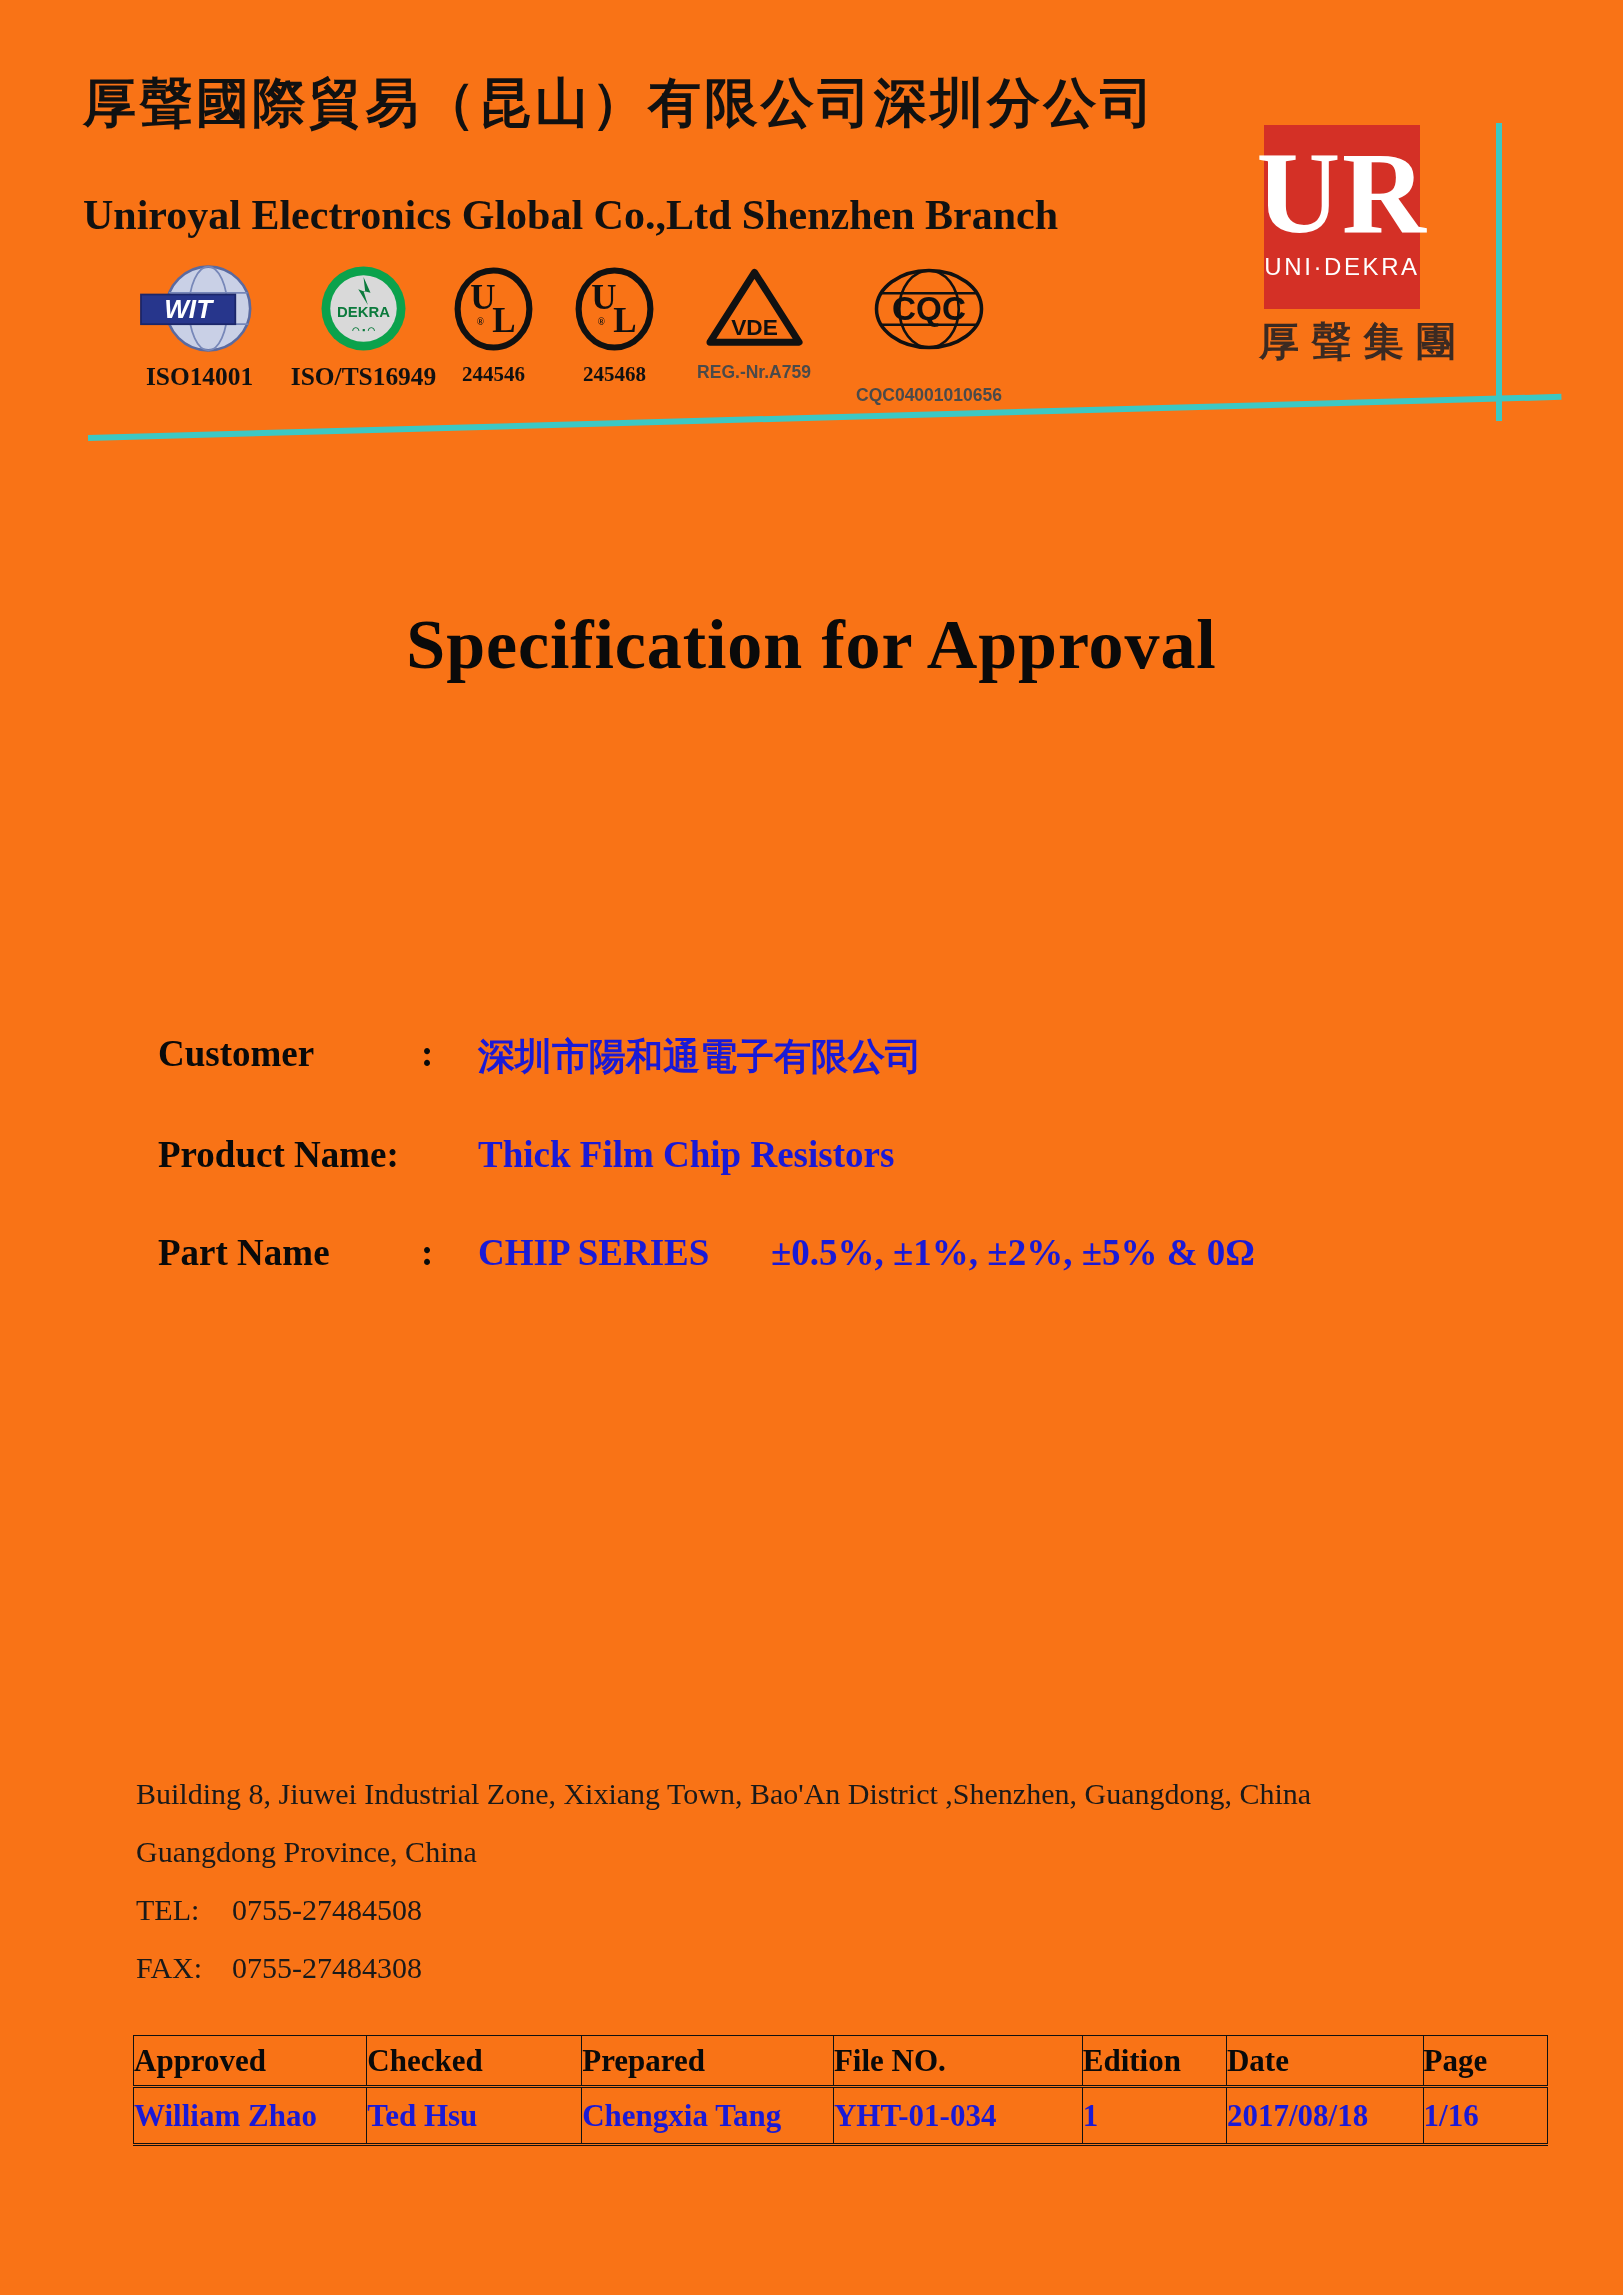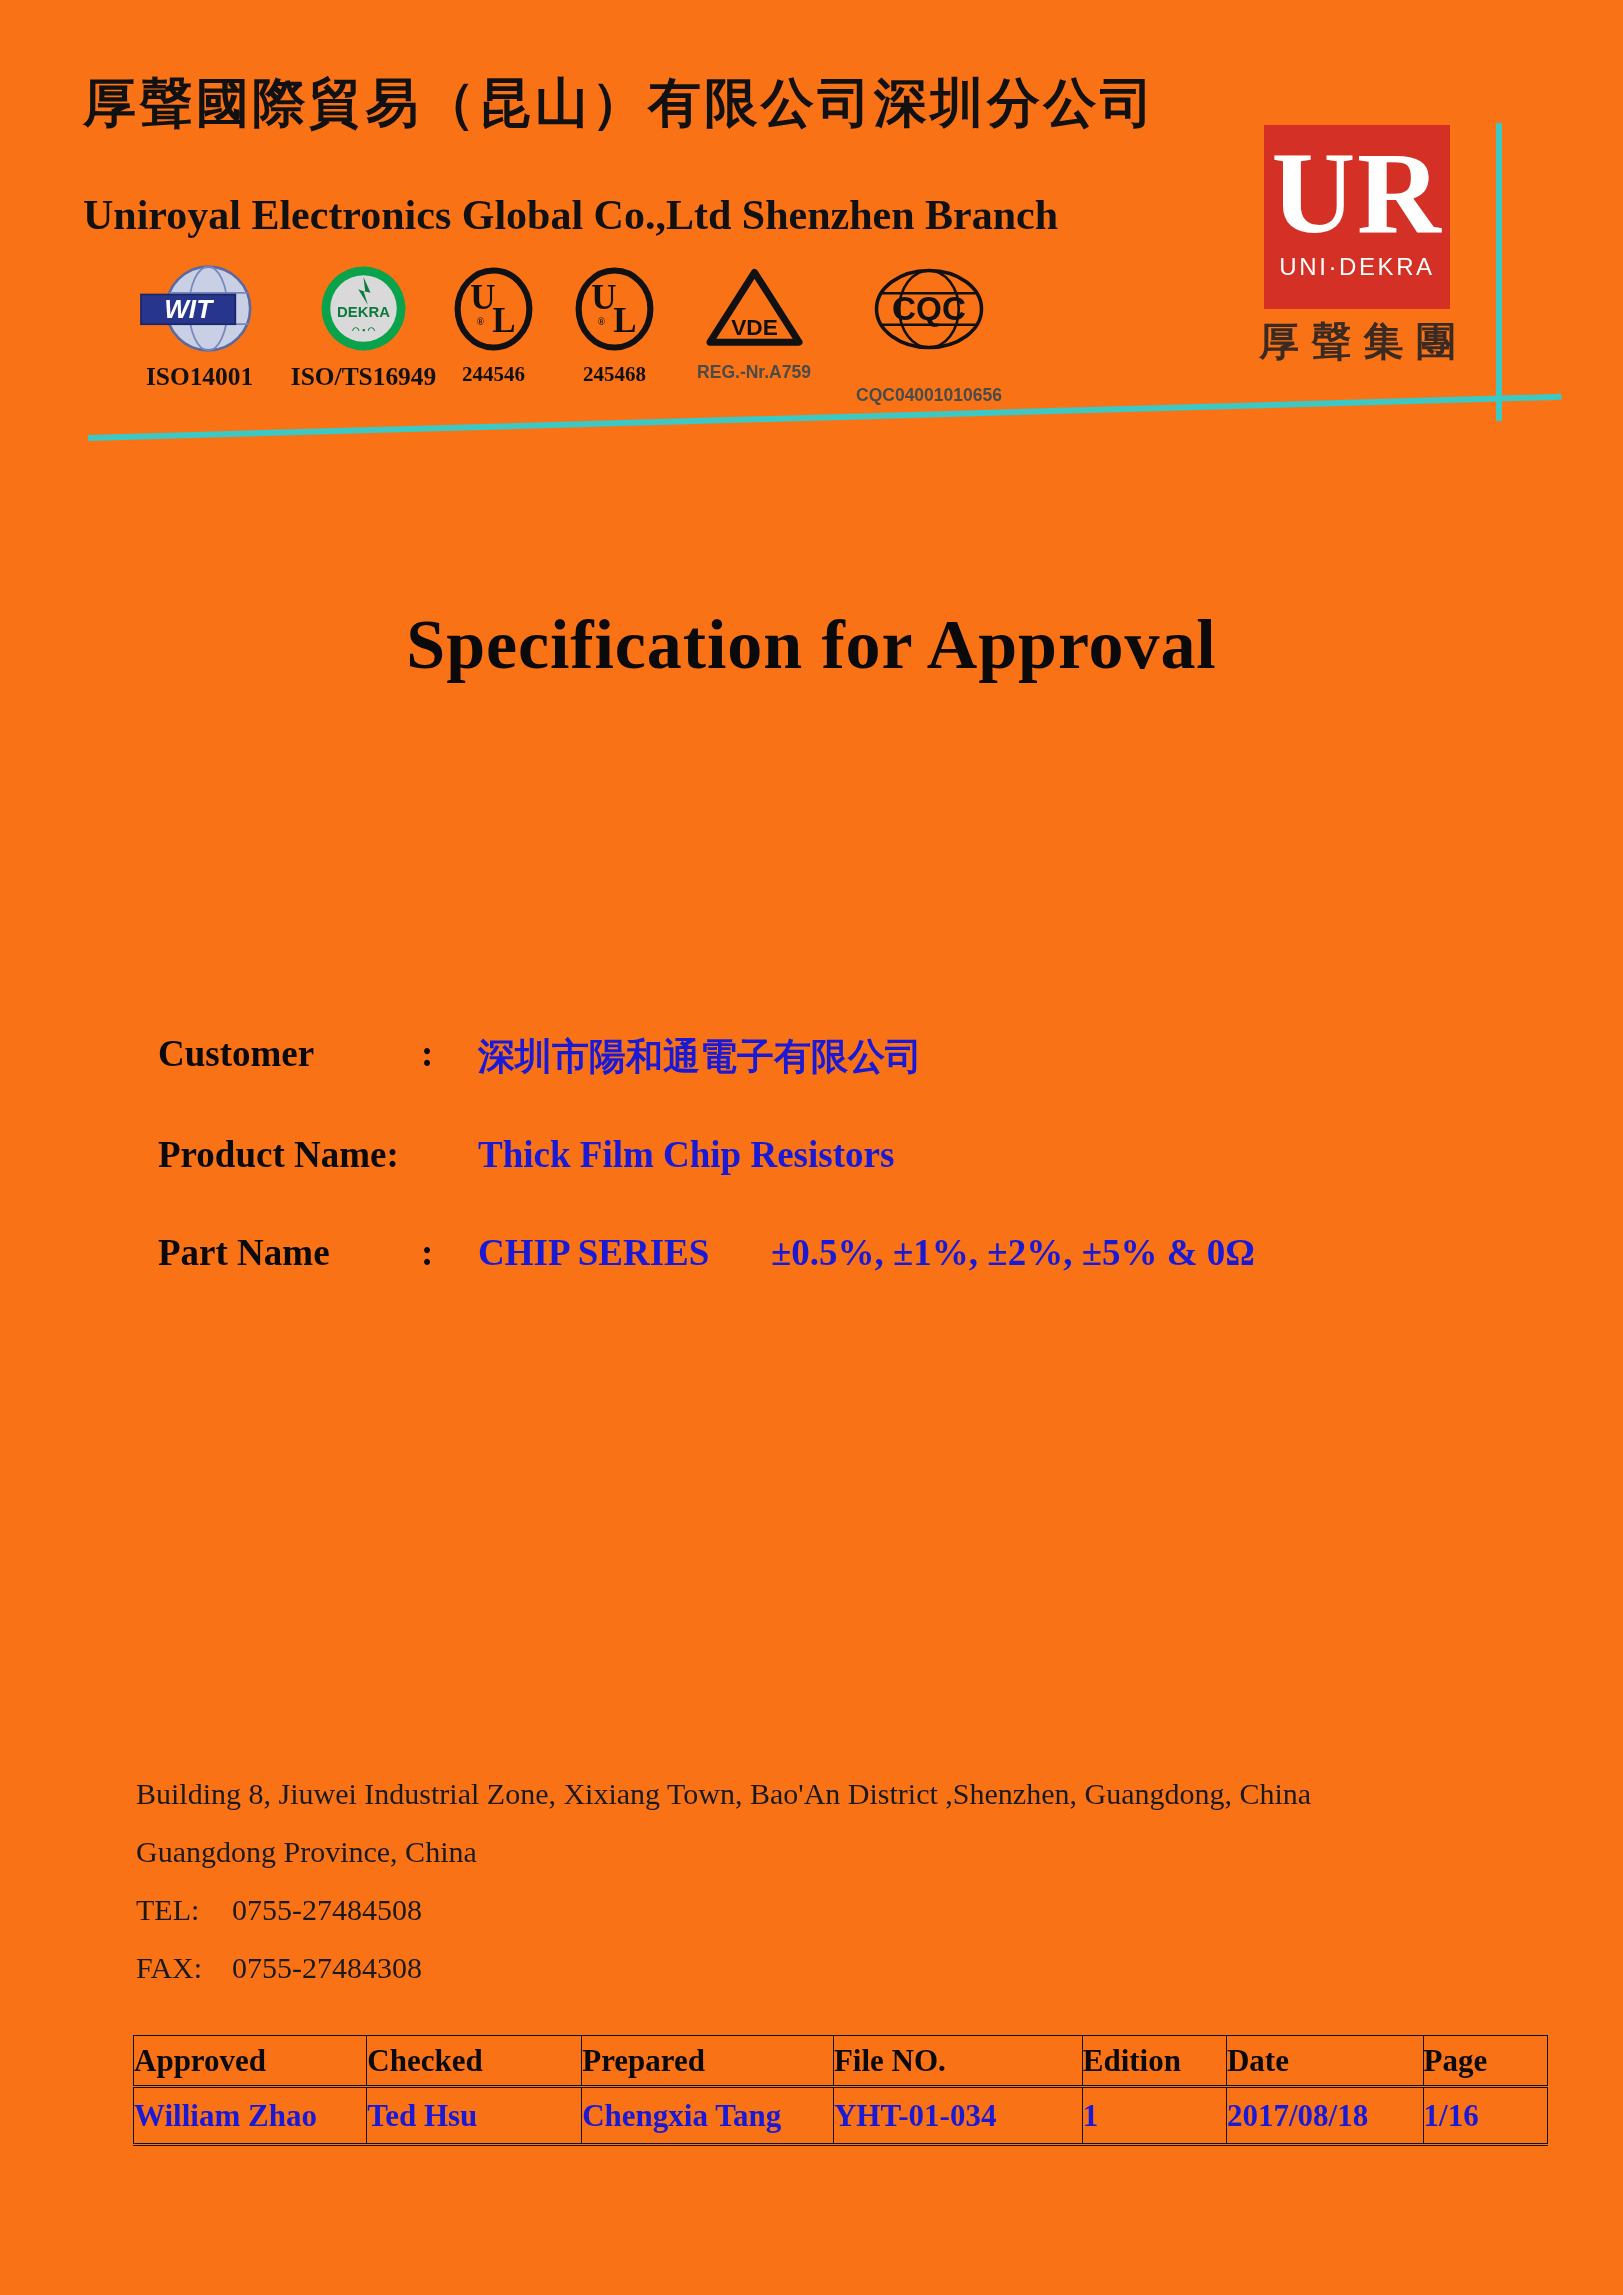--- a/index.html
+++ b/index.html
@@ -24,21 +24,21 @@
     position:absolute; top:261px; display:flex; flex-direction:column;
     align-items:center;
   }
   .cert .icon-box { height:95px; display:flex; align-items:center; justify-content:center; }
   .cert-label { font-size:25.4px; font-weight:bold; color:#111; white-space:nowrap; margin-top:6px; }
   .cert-label.small { font-size:21px; }
   .cert-label.tiny { font-size:17.5px; color:#4a4a4a; font-family:"Liberation Sans",sans-serif; }
 
   
   .brand-square {
-    position:absolute; left:1264px; top:125px; width:186px; height:184px;
+    position:absolute; left:1264px; top:125px; width:156px; height:184px;
     background:#d43026; display:flex; flex-direction:column; align-items:center;
     justify-content:flex-start;
   }
   .brand-initials {
     color:#ffffff; font-size:116px; font-weight:bold; line-height:1.1;
     font-family:"Liberation Serif",serif; letter-spacing:1.8px; margin-top:5.3px;
   }
   .brand-name {
     color:#ffffff; font-size:24px; letter-spacing:2.6px; margin-top:-5.3px;
     font-family:"Liberation Sans",sans-serif;

